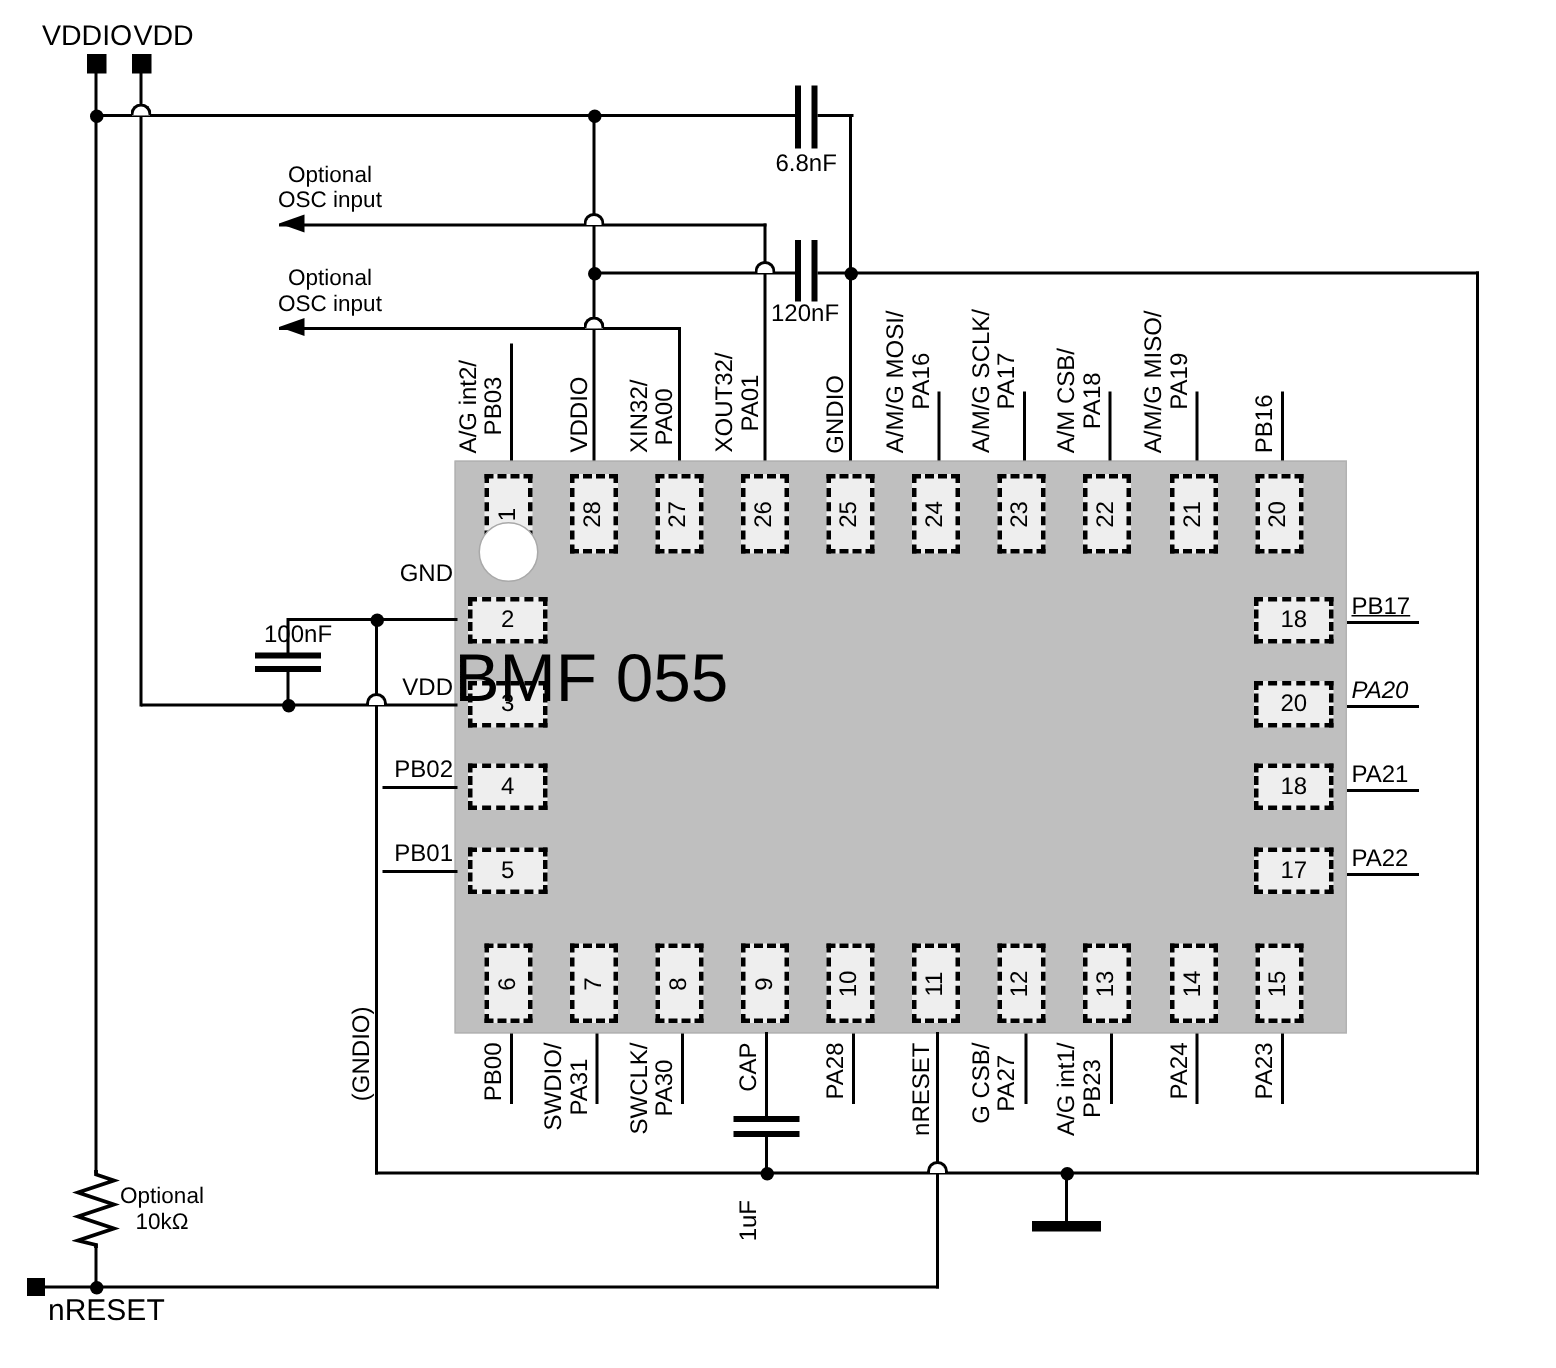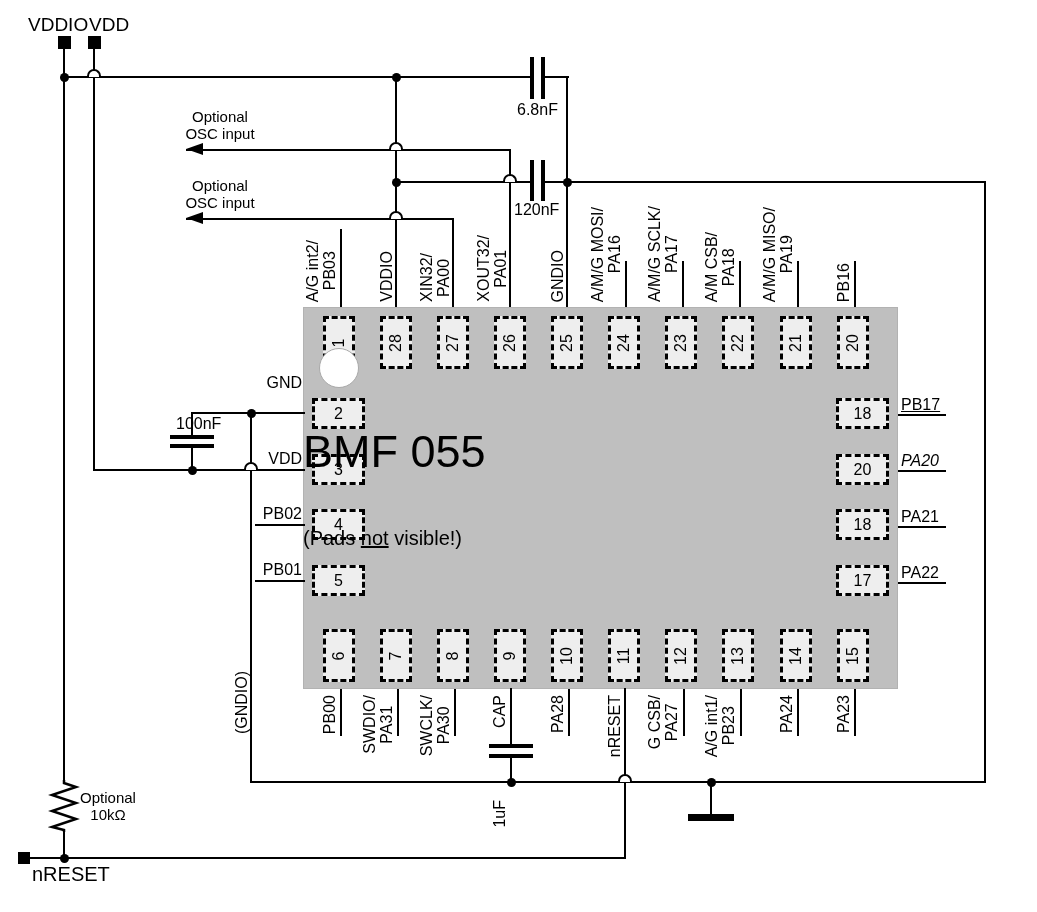--- a/index.html
+++ b/index.html
@@ -142,21 +142,20 @@
 
   <div class="hump" style="left:87px;top:69px;"></div>
   <div class="hump" style="left:389px;top:142px;"></div>
   <div class="hump" style="left:389px;top:211px;"></div>
   <div class="hump" style="left:503px;top:174px;"></div>
   <div class="hump" style="left:244px;top:462px;"></div>
   <div class="hump" style="left:618px;top:774px;"></div>
 
   <div id="chip"></div>
   <div class="chiptext" id="chipname">BMF 055</div>
-  <div class="chiptext" id="chipnote"><span>(Pads </span><span class="u">not</span><span> visible!)</span></div>
   <div id="pin1circle"></div>
 
   <div class="pad pad-v" style="left:323px;top:316px;">
       <span>1</span>
     </div>
   <div class="pad pad-v" style="left:380px;top:316px;">
       <span>28</span>
     </div>
   <div class="pad pad-v" style="left:437px;top:316px;">
       <span>27</span>

